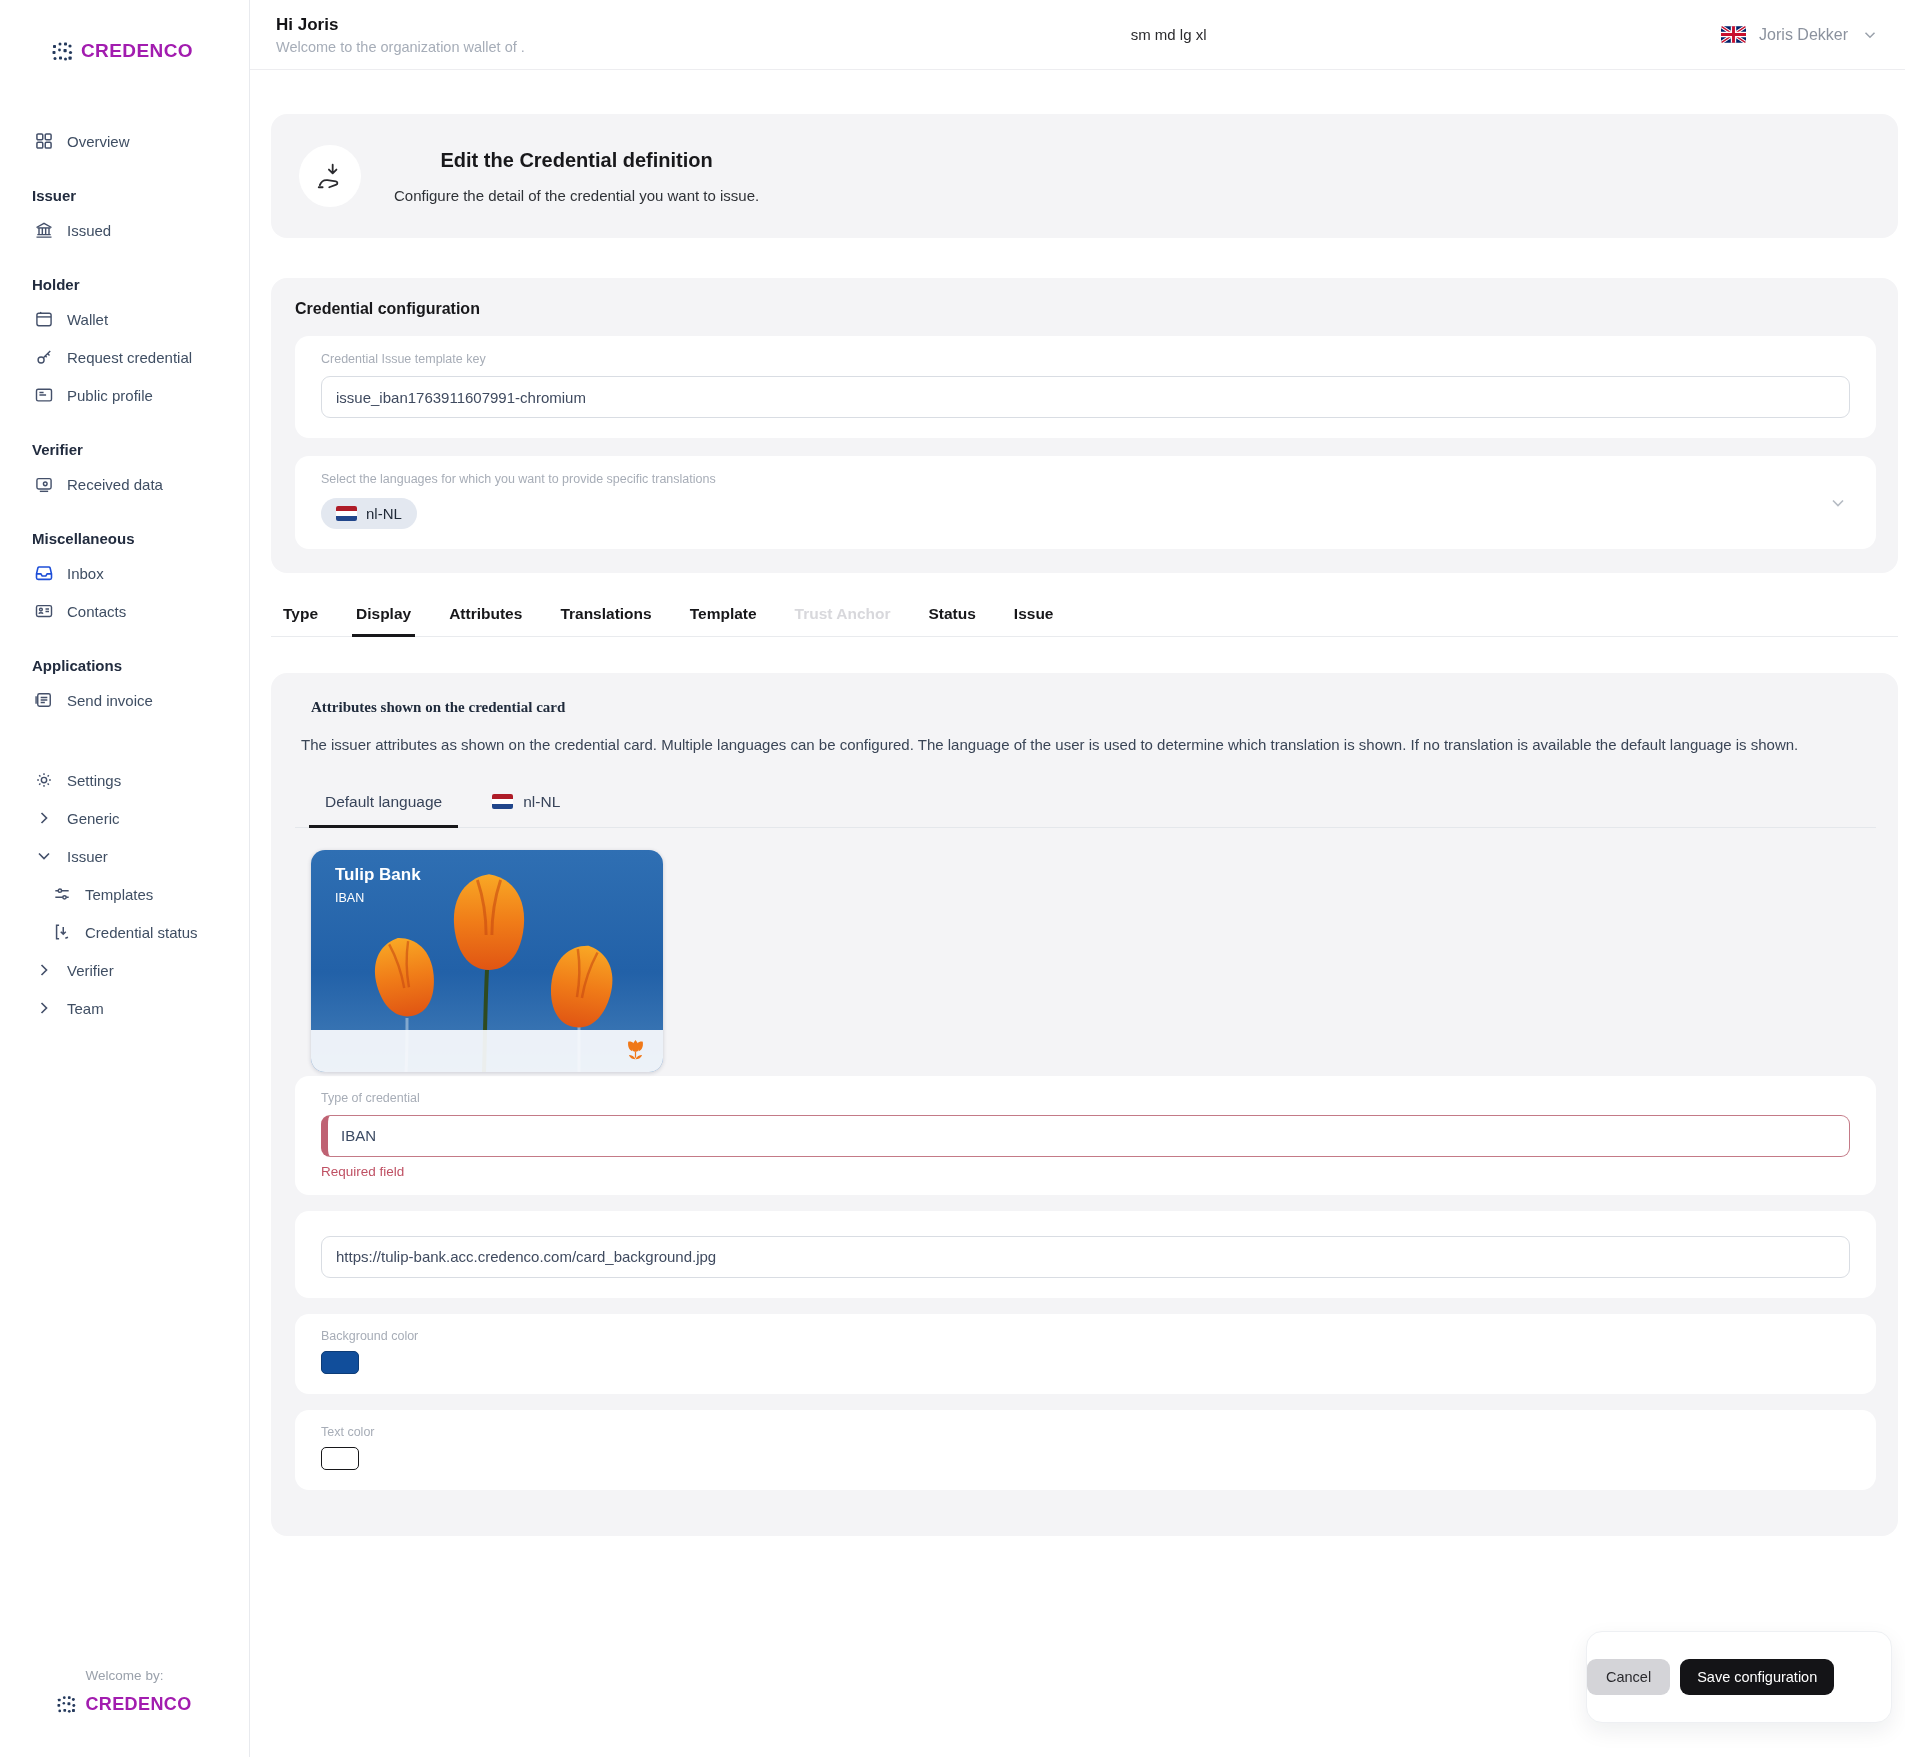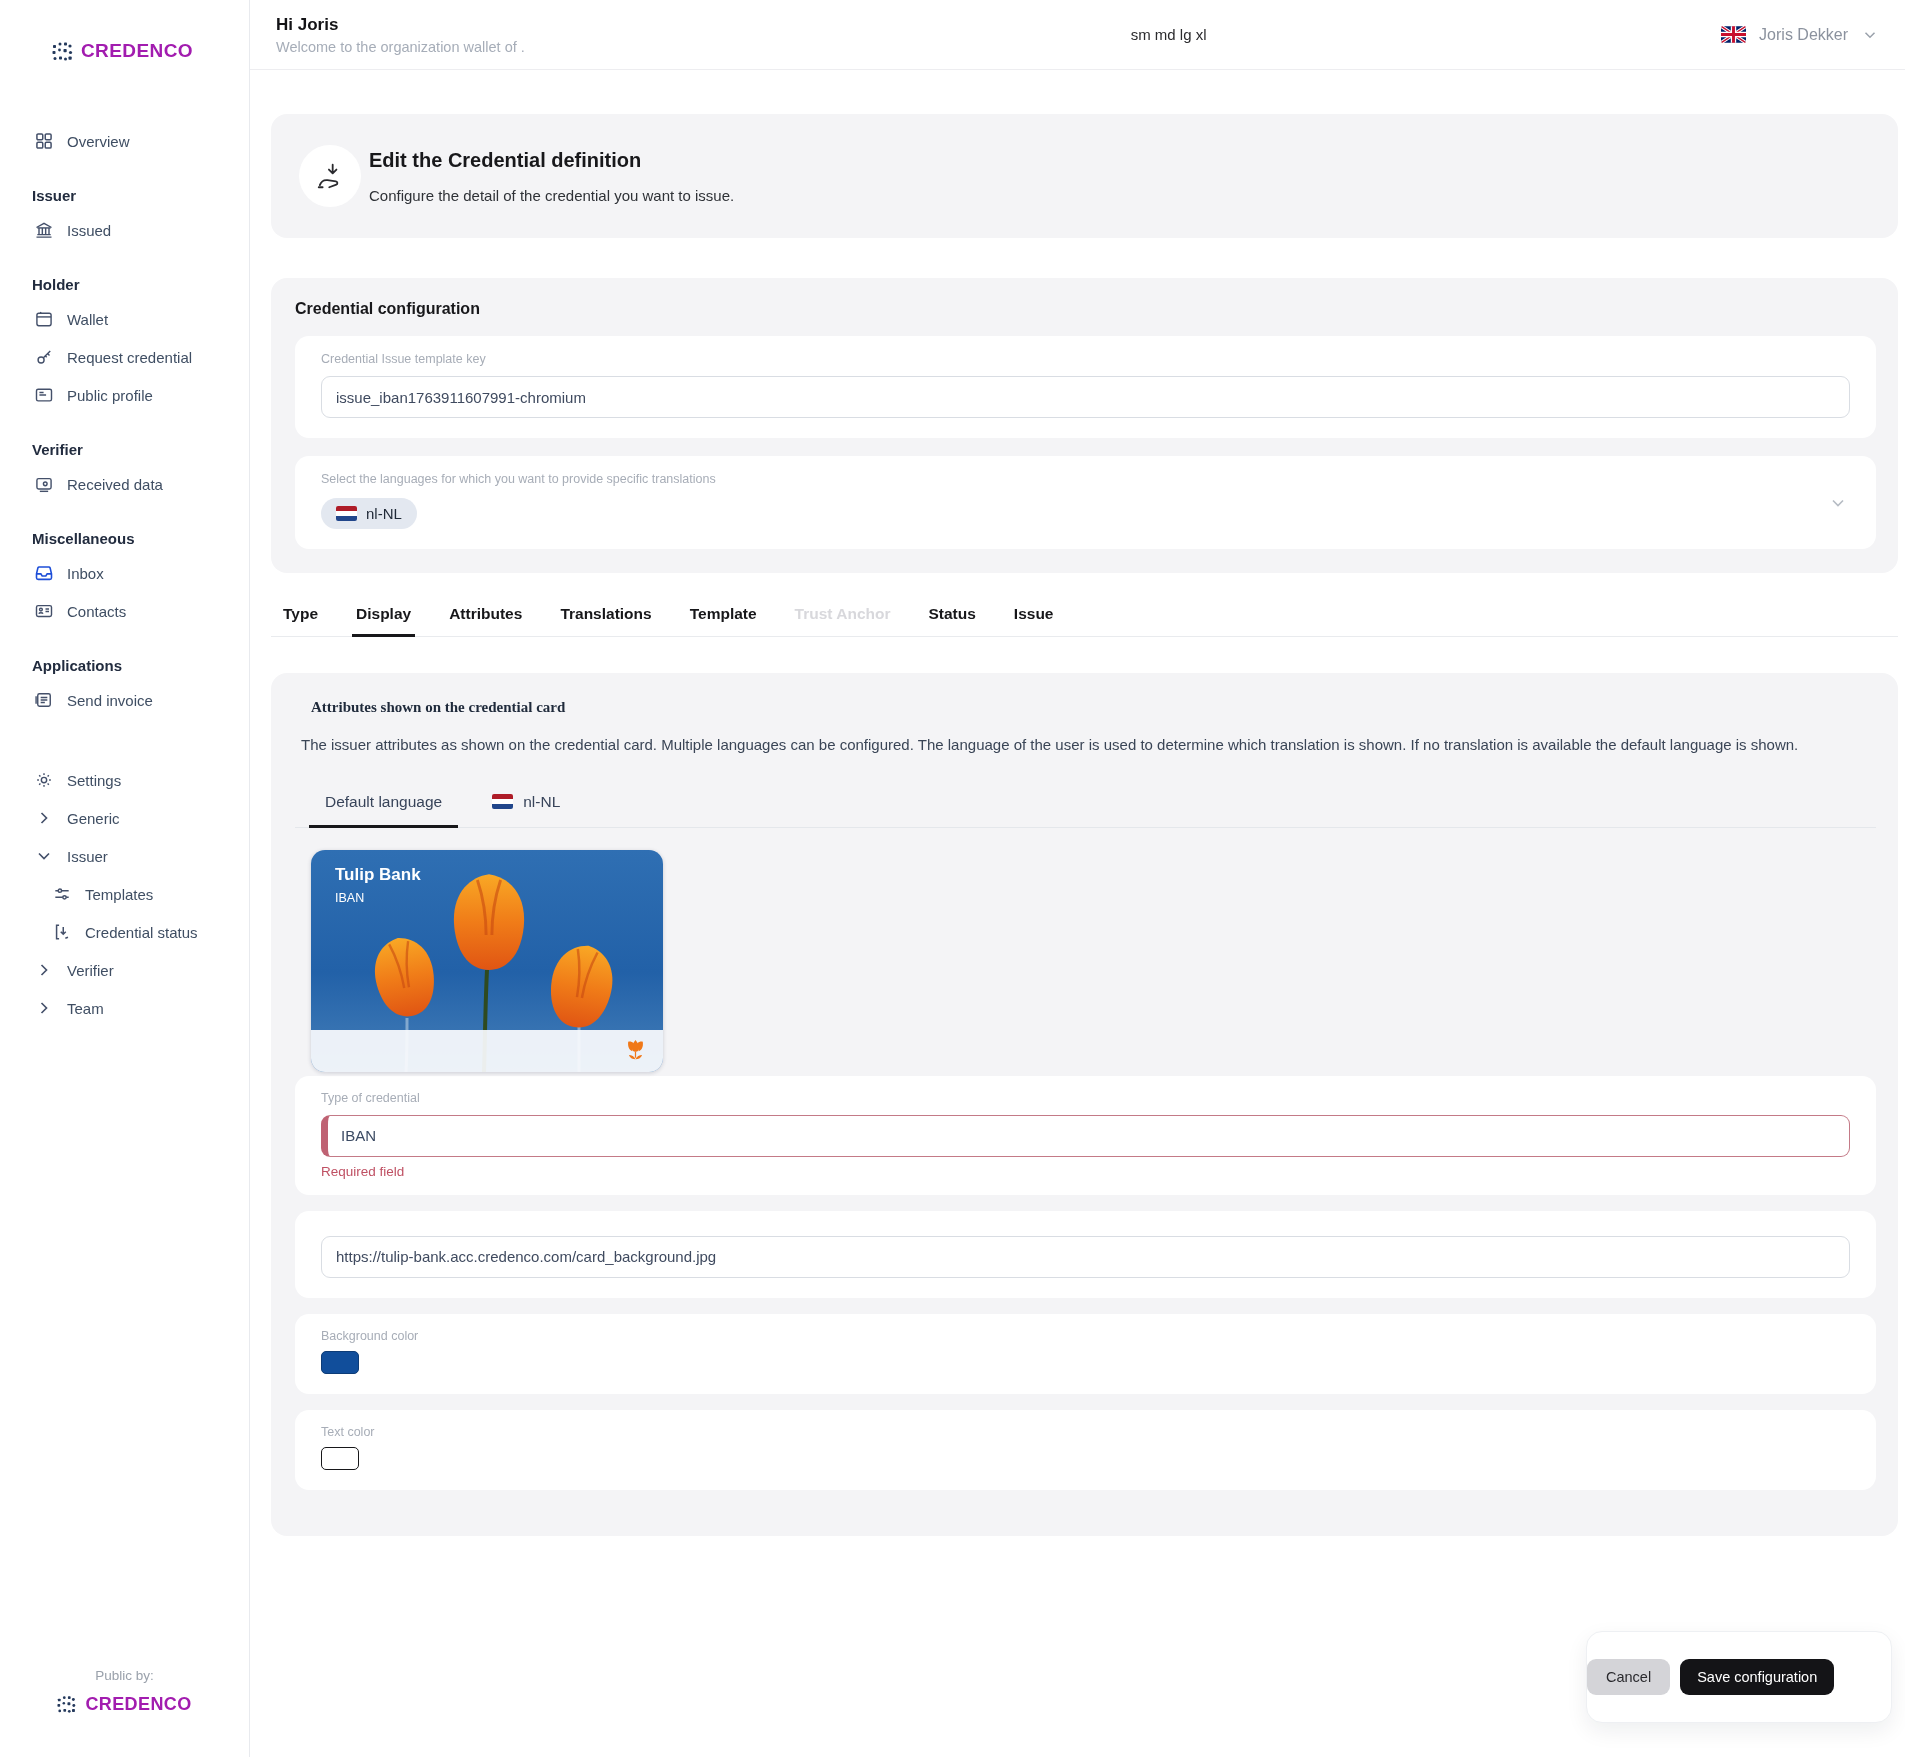--- a/index.html
+++ b/index.html
@@ -35,21 +35,21 @@
   .greeting{font-size:17px;font-weight:700;color:#131316;}
   .welcome{font-size:14.5px;color:#a6adb8;margin-top:4px;}
   .topbar-center{flex:1;text-align:center;font-size:15px;color:#2b2b2e;}
   .topbar-right{display:flex;align-items:center;gap:13px;}
   .user-name{color:#8b929e;font-size:16px;}
   .chev{color:#9aa1ab;}
 
   .content{position:absolute;top:70px;left:21px;width:1627px;}
 
   .hero-card{margin-top:44px;background:#f4f4f6;border-radius:16px;min-height:124px;box-sizing:border-box;
-    padding:0 28px;display:flex;gap:8px;align-items:center;}
+    padding:0 28px;display:flex;gap:33px;align-items:center;text-align:center;}
   .hero-icon-circle{width:62px;height:62px;background:#fff;border-radius:50%;display:flex;align-items:center;justify-content:center;}
   .hero-title{font-size:20px;font-weight:700;color:#18181b;}
   .hero-sub{font-size:15px;color:#2f3237;margin-top:15px;}
 
   .config-card{margin-top:40px;background:#f4f4f6;border-radius:16px;padding:22px 22px 24px 24px;}
   .config-title{font-size:16px;font-weight:700;color:#18181b;}
   .inner-card{background:#fff;border-radius:14px;padding:16px 26px 20px;margin-top:18px;position:relative;}
   .field-label{font-size:12.5px;color:#a7adb7;}
   .text-input{margin-top:10px;height:42px;width:100%;box-sizing:border-box;border:1px solid #d9dde3;border-radius:9px;
     padding:0 14px;font-size:15px;color:#3f4a5f;background:#fff;outline:none;font-family:"Liberation Sans",sans-serif;}
@@ -279,21 +279,21 @@
       <span class="icon">
           <svg viewBox="0 0 24 24" fill="none" stroke="currentColor" stroke-width="2">
             <path d="M9 6l6 6-6 6"></path>
           </svg>
         </span>
       <span>Team</span>
     </div>
   </nav>
 
   <div class="powered">
-    <div class="powered-label">Public by:</div>
+    <div class="powered-label">Welcome by:</div>
     <div class="powered-logo">
       <span class="icon">
         <svg width="20" height="20" viewBox="0 0 22 22" fill="#24395c">
           <rect x="1" y="4" width="3" height="3" rx="0.8"></rect>
             <circle cx="8" cy="3" r="1.5"></circle>
             <rect x="12" y="1.5" width="3" height="3" rx="0.8"></rect>
           <circle cx="18" cy="5" r="1.6"></circle>
             <rect x="0.5" y="10" width="3" height="3" rx="0.8"></rect>
             <circle cx="7.5" cy="9" r="1.4"></circle>
           <rect x="11.5" y="8" width="3.2" height="3.2" rx="0.8"></rect>

